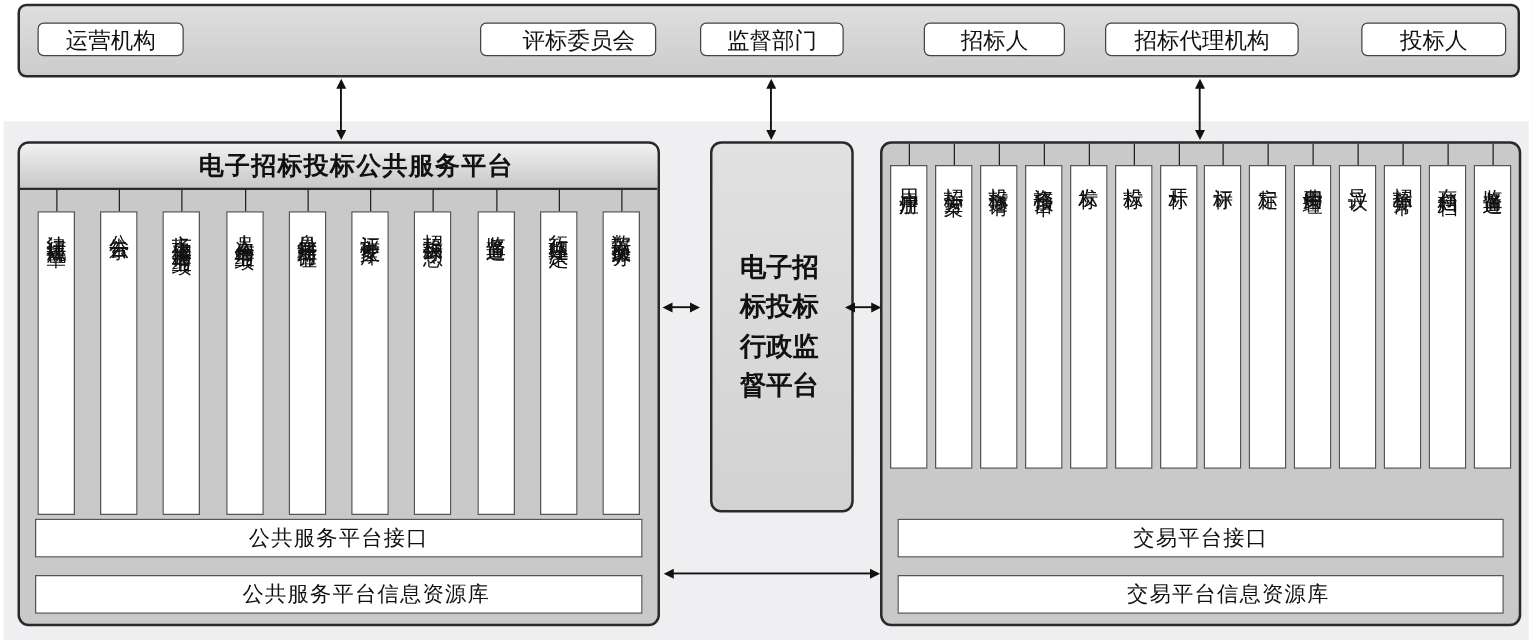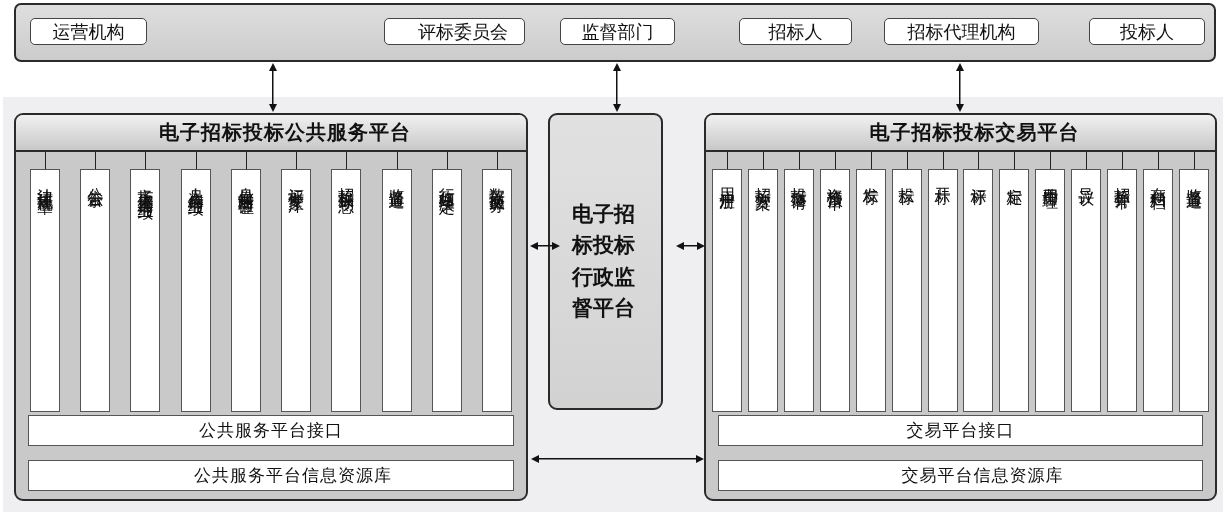--- a/index.html
+++ b/index.html
@@ -35,21 +35,21 @@
   .mod{position:relative;width:30px;background:#ffffff;border:1px solid #555;box-sizing:border-box;
     display:flex;justify-content:center;padding-top:5px;}
   .mod::before{content:"";position:absolute;top:-18px;left:50%;width:1px;height:17px;background:#222;}
   .vtext{writing-mode:vertical-rl;text-orientation:upright;font-size:16px;line-height:1;letter-spacing:2px;}
   .bar{position:absolute;left:12px;right:12px;height:31px;background:#ffffff;border:1px solid #555;
     display:flex;align-items:center;justify-content:center;font-size:17px;letter-spacing:1px;box-sizing:border-box;}
   .bar-interface{top:300px;}
   .bar-resource{top:345px;padding-left:44px;}
 
   
-  .mid-box{position:absolute;left:548px;top:113px;width:115px;height:297px;
+  .mid-box{position:absolute;left:568px;top:113px;width:115px;height:297px;
     background:linear-gradient(#e1e1e1,#d2d2d2);border:2px solid #2a2a2a;border-radius:9px;box-sizing:border-box;
     display:flex;align-items:center;justify-content:center;}
   .mid-box .txt{width:67px;font-size:21px;font-weight:bold;line-height:1.5;word-break:break-all;}
 
   
   .arr{position:absolute;}
   .arr-v{width:9px;background:linear-gradient(#111,#111) 50% 50%/1.5px calc(100% - 10px) no-repeat;}
   .arr-v::before{content:"";position:absolute;top:0;left:50%;transform:translateX(-50%);
     border:4.5px solid transparent;border-top:none;border-bottom:8px solid #111;}
   .arr-v::after{content:"";position:absolute;bottom:0;left:50%;transform:translateX(-50%);
@@ -118,21 +118,20 @@
     </div>
     <div class="bar bar-interface">公共服务平台接口</div>
     <div class="bar bar-resource">公共服务平台信息资源库</div>
   </div>
 
   <div class="mid-box">
     <div class="txt">电子招标投标行政监督平台</div>
   </div>
 
   <div class="panel panel-right">
-    <div class="panel-header">电子招标投标交易平台</div>
     <div class="cols">
       <div class="mod">
           <span class="vtext">用户注册</span>
         </div>
       <div class="mod">
           <span class="vtext">招标方案</span>
         </div>
       <div class="mod">
           <span class="vtext">投标邀请</span>
         </div>

